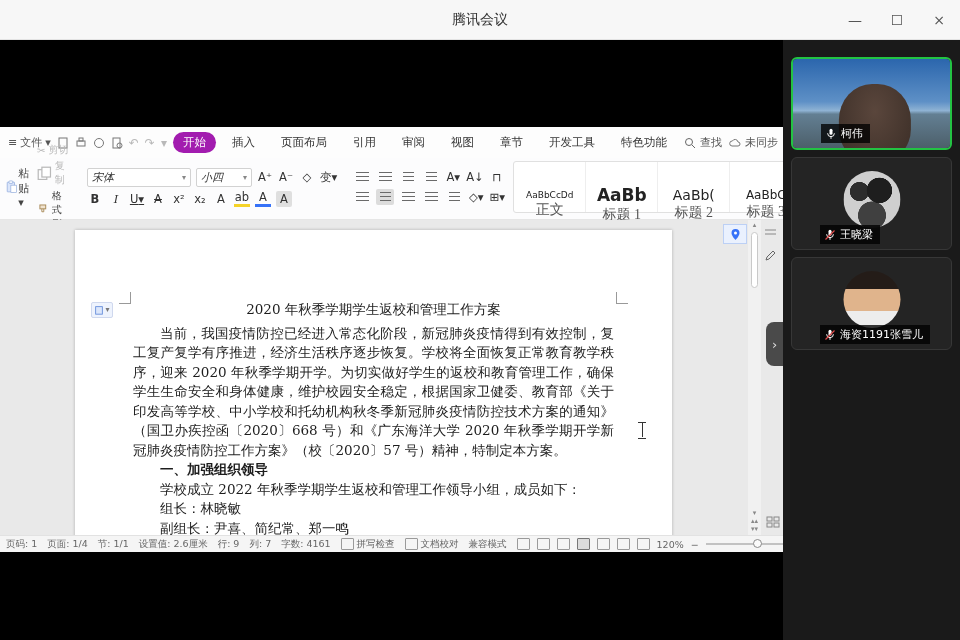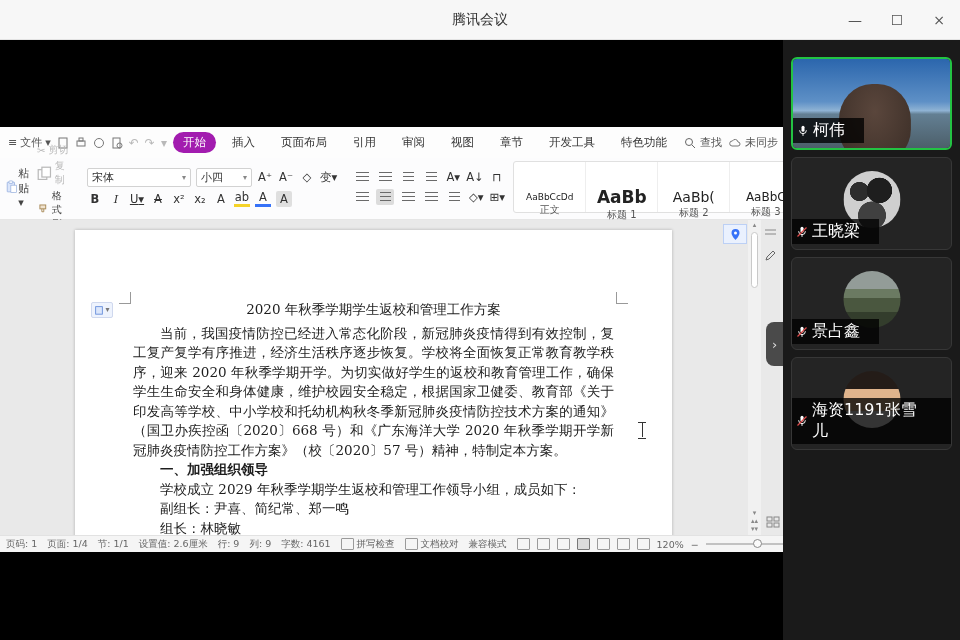--- a/index.html
+++ b/index.html
@@ -42,21 +42,21 @@
   .paste-col { display:flex; flex-direction:row; align-items:center;
     justify-content:center; width:34px; }
   .paste-col .big { width:20px; height:22px; }
   .small-cmds { display:flex; flex-direction:column; justify-content:center;
     font-size:10px; gap:2px; }
   .cmd { display:flex; align-items:center; gap:3px; }
   .fontgrid { display:flex; flex-direction:column; justify-content:center; gap:4px; }
   .frow { display:flex; align-items:center; gap:5px; }
   .combo { border:1px solid #d2d2d2; border-radius:2px; background:#fff;
     height:19px; display:flex; align-items:center; padding:6px 4px; gap:6px;
-    font-size:11px; color:#333; }
+    font-size:11px; color:#333;font-style:italic; }
   .combo .arrow { color:#888; font-size:8px; }
   .tbtn { min-width:16px; height:16px; display:inline-flex; align-items:center;
     justify-content:center; font-size:11.5px; color:#333; }
   .tbtn.b { font-weight:bold; }
   .tbtn.i { font-style:italic; font-family:"DejaVu Serif",serif; }
   .tbtn.u { text-decoration:underline; }
   .tbtn.sel { background:#dfdfdf; border-radius:2px; }
   .clr-a { border-bottom:3px solid #3672f8; line-height:10px; }
   .hl { border-bottom:3px solid #f5d328; line-height:10px; }
   .bars { width:13px; height:10px; background:
@@ -68,21 +68,21 @@
 
   .styles-box { display:flex; align-items:stretch; border:1px solid #e0e0e0;
     border-radius:3px; background:#fff; margin-left:2px; }
   .style-cell { width:72px; display:flex; flex-direction:column; align-items:center;
     justify-content:center; gap:1px; border-right:1px solid #eee; }
   .style-cell .prev { color:#222;margin-top:34px; }
   .style-cell:nth-child(1) .prev { font-size:9px; }
   .style-cell:nth-child(2) .prev { font-size:17px; font-weight:bold; }
   .style-cell:nth-child(3) .prev { font-size:14px; }
   .style-cell:nth-child(4) .prev { font-size:12px; }
-  .style-cell .nm { font-size:10px; color:#555; }
+  .style-cell .nm { font-size:14px; color:#555;font-family:Liberation Serif, serif; }
 
   
   .canvas { position:relative; flex:1; background:#e9e9e9; overflow:hidden; }
   .page { position:absolute; left:75px; top:10px; width:597px; height:480px;
     background:#fff; box-shadow:0 0 3px rgba(0,0,0,.25); }
   .doc-body { position:absolute; left:58px; right:58px; top:70px;
     font-family:"DejaVu Serif","Liberation Serif",serif; font-size:13.5px;
     color:#1d1d1d; line-height:19.5px; text-align:justify; }
   .doc-title { text-align:center; margin-bottom:4px; }
   .para { text-indent:2em; }
@@ -158,21 +158,21 @@
     #cfcfcf; }
   .av-liting { background:
     radial-gradient(circle at 36% 48%, #e9c4a8 0 26%, transparent 27%),
     repeating-linear-gradient(40deg,#c23d3d 0 7px,#efe6e1 7px 14px); }
   .av-jing { background:linear-gradient(180deg,#939c98 0 32%,#6b7a62 32% 48%,
     #4a573f 48% 72%,#333d2c 72% 100%); }
   .av-zhang { background:linear-gradient(180deg,#241c18 0 32%,#e0b48c 32% 70%,
     #ededed 70% 100%); }
   .namebar { position:absolute; left:0; bottom:5px; display:flex; align-items:center; }
   .namelabel { display:flex; align-items:center; gap:4px; background:rgba(0,0,0,.78);
-    padding:2px 19px 2px 4px; color:#fff; font-size:16px; }
+    padding:2px 7px 2px 4px; color:#fff; font-size:11px;margin-left:28px; }
   .namelabel svg { width:12px; height:12px; flex:0 0 auto; }
   .member-badge { width:22px; height:20px; background:#f08519; display:flex;
     align-items:center; justify-content:center; }
   .member-badge svg { width:13px; height:13px; }
 </style>
 </head>
 <body>
 
 <div class="window">
 
@@ -388,23 +388,23 @@
           <div class="page">
             <div class="cropmark cm-tl"></div>
             <div class="cropmark cm-tr"></div>
             <div class="doc-body">
               <div class="paste-opt"><svg viewBox="0 0 12 12">
                     <rect x="2" y="2" width="8" height="9" fill="#dbe6fb" stroke="#5d86d8"></rect>
                   </svg>▾</div>
               <div class="doc-title">2020 年秋季学期学生返校和管理工作方案</div>
               <div class="para">当前，我国疫情防控已经进入常态化阶段，新冠肺炎疫情得到有效控制，复工复产复学有序推进，经济生活秩序逐步恢复。学校将全面恢复正常教育教学秩序，迎来 2020 年秋季学期开学。为切实做好学生的返校和教育管理工作，确保学生生命安全和身体健康，维护校园安全稳定，根据国家卫健委、教育部《关于印发高等学校、中小学校和托幼机构秋冬季新冠肺炎疫情防控技术方案的通知》（国卫办疾控函〔2020〕668 号）和《广东海洋大学 2020 年秋季学期开学新冠肺炎疫情防控工作方案》（校〔2020〕57 号）精神，特制定本方案。</div>
               <div class="para bold">一、加强组织领导</div>
-              <div class="para">学校成立 2029 年秋季学期学生返校和管理工作领导小组，成员如下：</div>
+              <div class="para">学校成立 2022 年秋季学期学生返校和管理工作领导小组，成员如下：</div>
+              <div class="para">组长：林晓敏</div>
               <div class="para">副组长：尹喜、简纪常、郑一鸣</div>
-              <div class="para">组长：林晓敏</div>
 
             </div>
           </div>
           <div class="float-tools">
             <div class="pin-box">
                 <svg width="11" height="13" viewBox="0 0 11 13">
                   <path d="M5.5 1a4 4 0 0 1 4 4c0 3-4 7-4 7s-4-4-4-7a4 4 0 0 1 4-4z" fill="#3672f8"></path>
                   <circle cx="5.5" cy="5" r="1.5" fill="#fff"></circle>
                 </svg>
               </div>
@@ -435,21 +435,21 @@
               </svg></div>
           <div class="ibeam"></div>
         </div>
 
         <div class="statusbar">
           <span>页码: 1</span>
           <span>页面: 1/4</span>
           <span>节: 1/1</span>
           <span>设置值: 2.6厘米</span>
           <span>行: 9</span>
-          <span>列: 9</span>
+          <span>列: 7</span>
           <span>字数: 4161</span>
           <span class="cmd">
               <span class="sb-ic"></span>
               <span>拼写检查</span>
             </span>
           <span class="cmd">
               <span class="sb-ic"></span>
               <span>文档校对</span>
             </span>
           <span>兼容模式</span>
@@ -502,34 +502,20 @@
                 <path d="M3.5 7a4.5 4.5 0 0 0 9 0" fill="none" stroke="#fff" stroke-width="1.3"></path>
                 <line x1="8" y1="11.5" x2="8" y2="14.5" stroke="#fff" stroke-width="1.3"></line>
                 <line x1="2" y1="14" x2="14" y2="2" stroke="#e04b4b" stroke-width="1.6"></line>
               </svg>
             <span>王晓梁</span>
           </span>
         </div>
       </div>
 
 
-      <div class="tile">
-        <div class="avatar av-jing"></div>
-        <div class="namebar">
-          <span class="namelabel">
-            <svg viewBox="0 0 16 16">
-                <rect x="6" y="1" width="4" height="8" rx="2" fill="#fff"></rect>
-                <path d="M3.5 7a4.5 4.5 0 0 0 9 0" fill="none" stroke="#fff" stroke-width="1.3"></path>
-                <line x1="8" y1="11.5" x2="8" y2="14.5" stroke="#fff" stroke-width="1.3"></line>
-                <line x1="2" y1="14" x2="14" y2="2" stroke="#e04b4b" stroke-width="1.6"></line>
-              </svg>
-            <span>景占鑫</span>
-          </span>
-        </div>
-      </div>
 
       <div class="tile">
         <div class="avatar av-zhang"></div>
         <div class="namebar">
           <span class="namelabel">
             <svg viewBox="0 0 16 16">
                 <rect x="6" y="1" width="4" height="8" rx="2" fill="#fff"></rect>
                 <path d="M3.5 7a4.5 4.5 0 0 0 9 0" fill="none" stroke="#fff" stroke-width="1.3"></path>
                 <line x1="8" y1="11.5" x2="8" y2="14.5" stroke="#fff" stroke-width="1.3"></line>
                 <line x1="2" y1="14" x2="14" y2="2" stroke="#e04b4b" stroke-width="1.6"></line>

